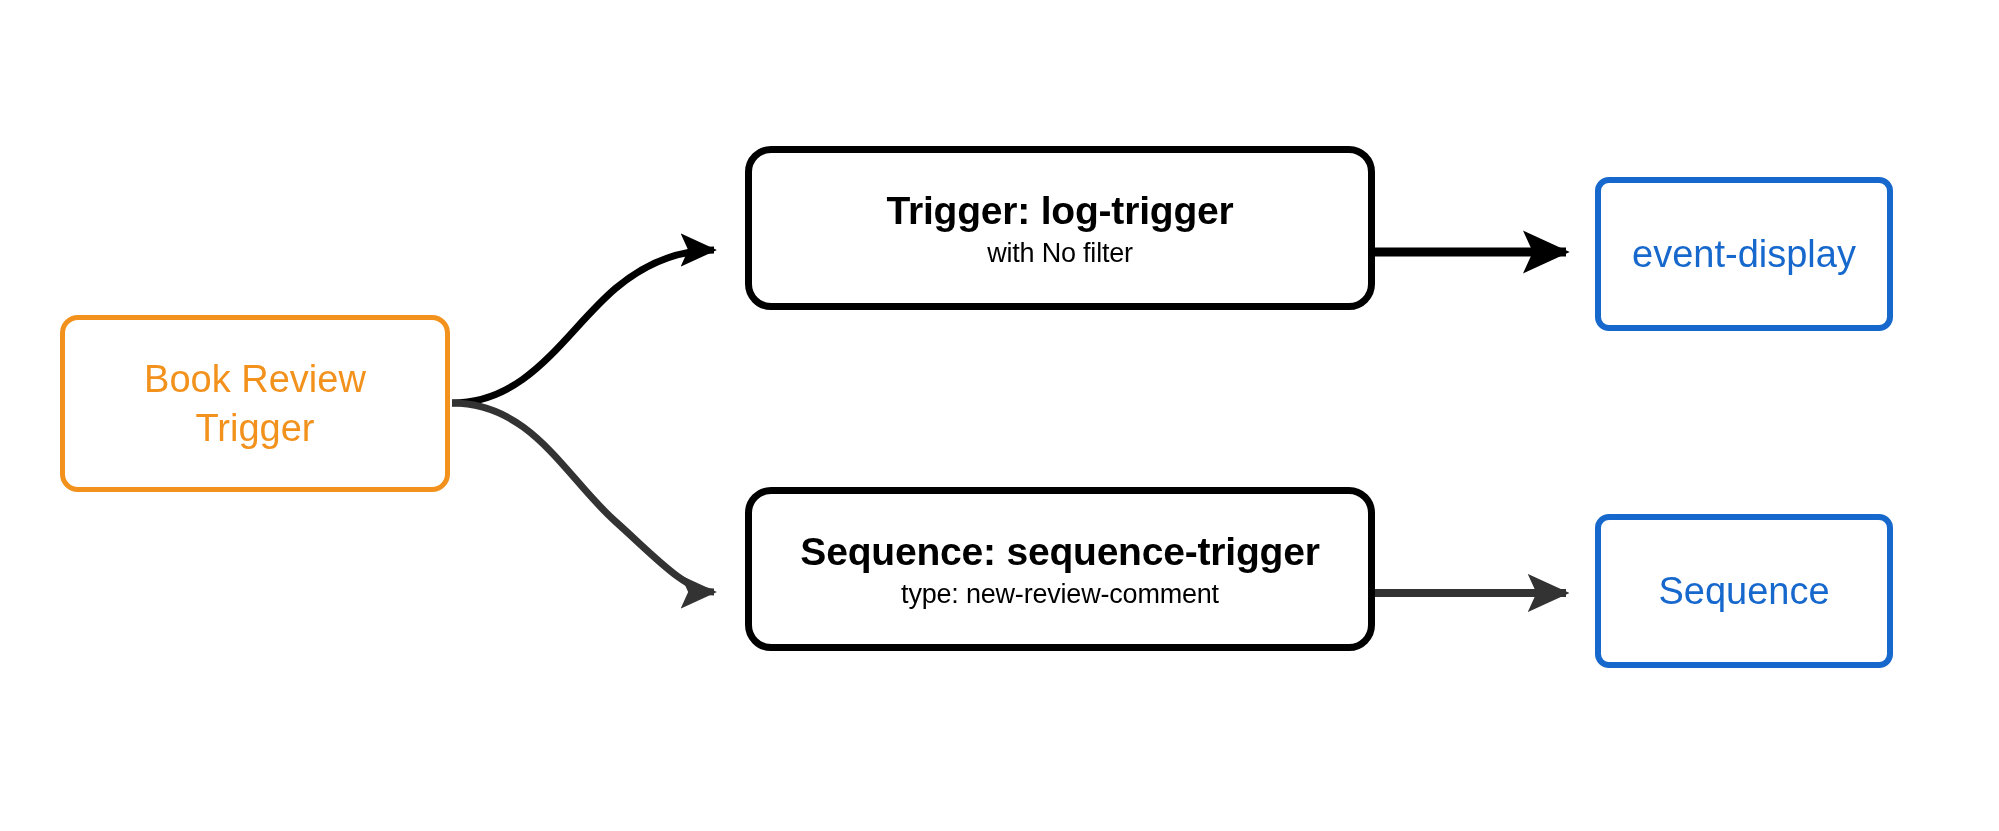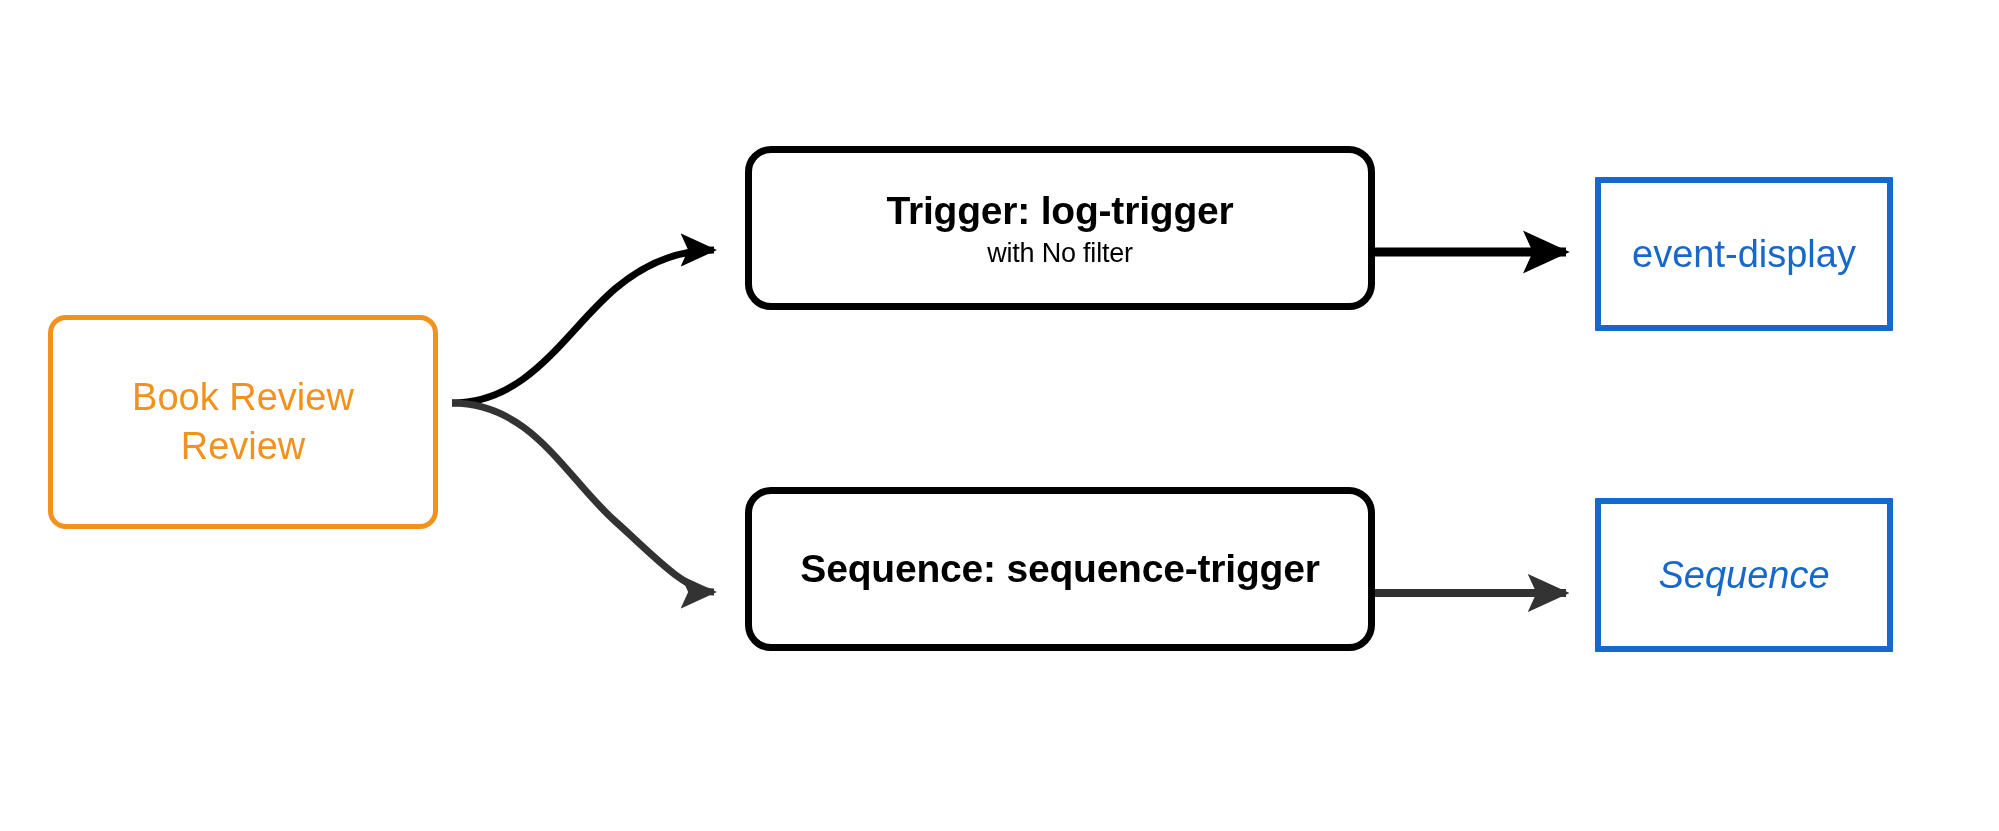--- a/index.html
+++ b/index.html
@@ -30,24 +30,24 @@
     box-sizing: border-box;
     display: flex;
     flex-direction: column;
     align-items: center;
     justify-content: center;
     background: #ffffff;
     text-align: center;
     line-height: 1.28;
   }
   .node-broker {
-    left: 48px;
+    left: 60px;
     top: 315px;
     width: 390px;
-    height: 214px;
+    height: 177px;
     border: 5px solid #F2921D;
     border-radius: 18px;
     color: #F2921D;
     font-size: 38px;
   }
   .node-trigger {
     left: 745px;
     width: 630px;
     height: 164px;
     border: 7px solid #000000;
@@ -64,26 +64,26 @@
   .trigger-sub {
     font-weight: normal;
     font-size: 27px;
     letter-spacing: -0.2px;
   }
   .node-consumer {
     left: 1595px;
     width: 298px;
     height: 154px;
     border: 6px solid #1668CC;
-    border-radius: 1px;
+    border-radius: 14px;
     color: #1668CC;
     font-size: 38px;
   }
   .node-consumer-event { top: 177px; }
-  .node-consumer-sequence { top: 498px; font-style: italic; }
+  .node-consumer-sequence { top: 514px; }
   .broker-line { display: block; }
 </style>
 </head>
 <body>
 
 <div id="canvas">
 
   <svg class="edges" viewBox="0 0 1999 831">
     <defs>
       <marker id="arrow-black" viewBox="0 0 10 10" refX="9.2" refY="5" markerWidth="5.2" markerHeight="5.2" orient="auto-start-reverse">
@@ -98,30 +98,31 @@
 
     <path d="M 452 403 C 532 403, 566 478, 616 522 C 652 554, 686 592, 714 592" fill="none" stroke="#333333" stroke-width="7" stroke-linecap="butt" marker-end="url(#arrow-gray)"></path>
 
     <path d="M 1375 252 L 1566 252" fill="none" stroke="#000000" stroke-width="9" stroke-linecap="butt" marker-end="url(#arrow-black)"></path>
 
     <path d="M 1375 593 L 1566 593" fill="none" stroke="#333333" stroke-width="8" stroke-linecap="butt" marker-end="url(#arrow-gray)"></path>
   </svg>
 
   <div class="node node-broker">
     <span class="broker-line">Book Review</span>
-    <span class="broker-line">Review</span>
+    <span class="broker-line">Trigger</span>
   </div>
 
   <div class="node node-trigger node-trigger-log">
     <span class="trigger-title">Trigger: log-trigger</span>
     <span class="trigger-sub">with No filter</span>
   </div>
 
   <div class="node node-trigger node-trigger-sequence">
     <span class="trigger-title">Sequence: sequence-trigger</span>
+    <span class="trigger-sub">type: new-review-comment</span>
   </div>
 
   <div class="node node-consumer node-consumer-event">
     <span>event-display</span>
   </div>
 
   <div class="node node-consumer node-consumer-sequence">
     <span>Sequence</span>
   </div>
 

